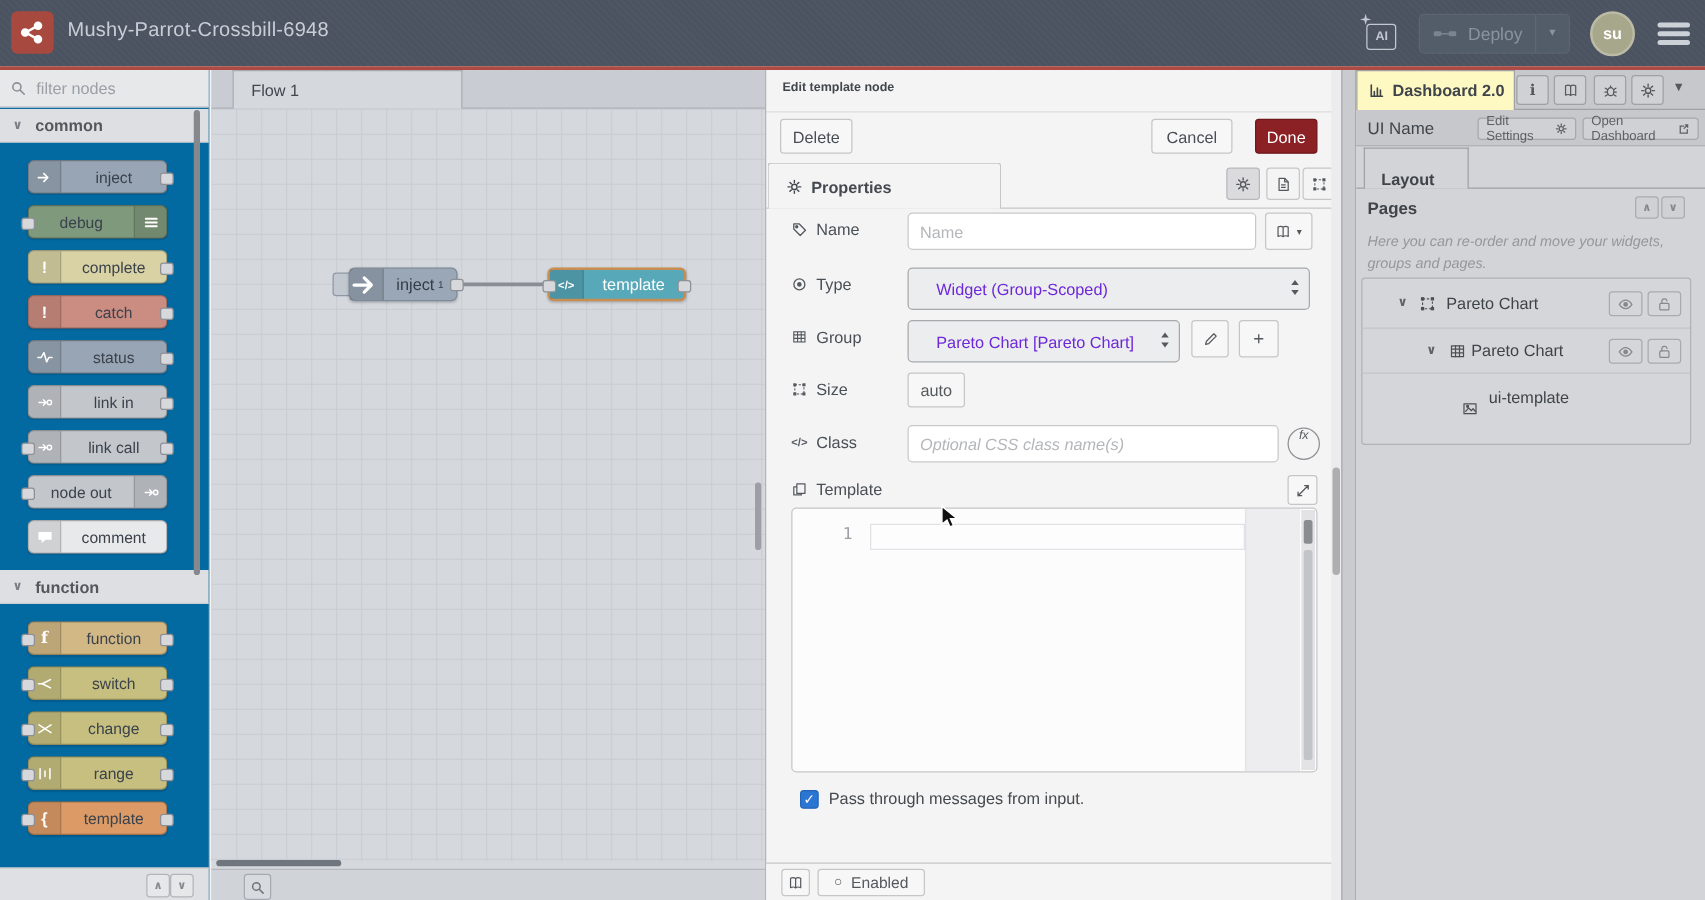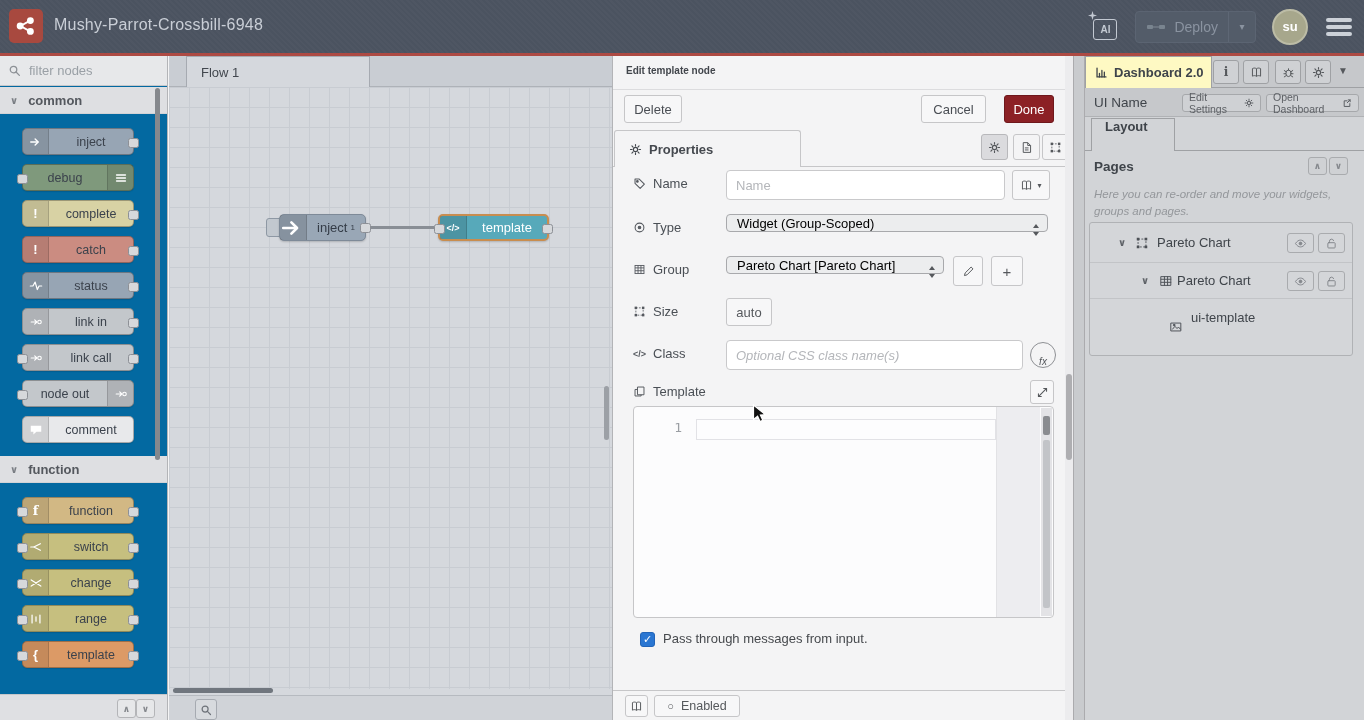--- a/index.html
+++ b/index.html
@@ -96,28 +96,28 @@
            border-radius:3px 3px 0 0;box-sizing:border-box;display:flex;align-items:center;gap:7px;padding-left:14px;
            font-weight:bold;color:#45494f;cursor:pointer;}
   .mini-btn{position:absolute;top:5px;width:27px;height:26px;background:#f4f4f5;border:1px solid #c6c6c8;border-radius:3px;
             display:flex;align-items:center;justify-content:center;color:#55585c;cursor:pointer;box-sizing:border-box;}
   .mini-btn.active{background:#dbdbde;border-color:#b8b8bb;}
   .frow-label{position:absolute;left:20px;display:flex;align-items:center;gap:7px;color:#4a4f55;}
   .frow-label .icn{color:#55595f;}
   .tinput{position:absolute;height:30px;background:#fff;border:1px solid #c9c9cb;border-radius:4px;box-sizing:border-box;
           font:inherit;color:#444;padding:0 9px;outline:none;}
   .tinput::placeholder{color:#b4b6ba;}
-  .sel{position:absolute;height:18px;background:#ecedee;border:1px solid #a8a9ac;border-radius:4px;box-sizing:border-box;
-       display:flex;align-items:center;padding:0 24px 0 10px;color:#000000;cursor:pointer;}
+  .sel{position:absolute;height:34px;background:#ecedee;border:1px solid #a8a9ac;border-radius:4px;box-sizing:border-box;
+       display:flex;align-items:center;padding:0 24px 0 22px;color:#6d28d9;cursor:pointer;}
   .sel .updown{position:absolute;right:7px;top:8px;color:#55585c;}
   .sel .updown svg{width:8px;height:14px;}
   .sq-btn{position:absolute;height:30px;background:#f7f7f8;border:1px solid #c6c6c8;border-radius:3px;box-sizing:border-box;
           display:flex;align-items:center;justify-content:center;color:#55585c;cursor:pointer;}
   .fx-btn{position:absolute;width:26px;height:26px;border:1px solid #8e9094;border-radius:50%;background:#f4f4f5;
-          display:flex;align-items:flex-end;justify-content:center;color:#55585c;cursor:pointer;box-sizing:border-box;}
+          display:flex;align-items:flex-start;justify-content:center;color:#55585c;cursor:pointer;box-sizing:border-box;}
   .editor{position:absolute;left:20px;top:350px;width:421px;height:212px;background:#fcfcfd;border:1px solid #c6c6c8;
           border-radius:4px;box-sizing:border-box;overflow:hidden;}
   .ed-num{position:absolute;left:20px;top:13px;width:28px;text-align:right;color:#9a9ea3;
           font-family:"DejaVu Sans Mono","Liberation Mono",monospace;font-size:13px;}
   .ed-line{position:absolute;left:62px;top:12px;width:300px;height:21px;border:1px solid #e2e2e6;background:#fdfdfe;box-sizing:border-box;}
   .ed-strip{position:absolute;right:13px;top:0;bottom:0;width:43px;background:#ededf0;border-left:1px solid #e2e2e5;}
   .ed-sb{position:absolute;right:1px;top:1px;bottom:1px;width:11px;background:#e3e3e6;}
   .ed-sb-thumb{position:absolute;right:2px;top:8px;width:7px;height:19px;background:#8a8c90;border-radius:2px;}
   .ed-sb-track{position:absolute;right:2px;top:32px;bottom:8px;width:7px;background:#c2c4c8;border-radius:2px;}
   .cbx{position:absolute;left:27px;top:576px;width:15px;height:15px;background:#2a76d2;border:1px solid #2264b8;border-radius:3px;
@@ -136,21 +136,21 @@
   .sb-ibtn{position:absolute;top:4px;width:26px;height:24px;background:#cfd1d4;border:1px solid #9fa1a4;border-radius:3px;
            display:flex;align-items:center;justify-content:center;color:#55585c;cursor:pointer;box-sizing:border-box;}
   .sb-caret{position:absolute;top:9px;left:253px;color:#55585c;font-size:10px;cursor:pointer;}
   .sb-uiname{position:absolute;left:0;top:32px;width:100%;height:29px;background:#c6c8cb;border-bottom:1px solid #b0b2b5;box-sizing:border-box;}
   .sb-uiname .lbl{position:absolute;left:9px;top:7px;font-size:13.5px;color:#3f444a;}
   .chip{position:absolute;top:6px;height:18px;background:#cfd1d4;border:1px solid #a6a8ab;border-radius:3px;
         display:flex;align-items:center;gap:4px;padding:0 6px;font-size:10.5px;color:#5d6065;cursor:pointer;box-sizing:border-box;}
   .chip .icn svg{width:10px;height:10px;}
   .sb-layoutrow{position:absolute;left:0;top:61px;width:100%;height:34px;border-bottom:1px solid #9fa1a4;box-sizing:border-box;}
   .sb-layouttab{position:absolute;left:6px;top:1px;width:84px;height:33px;background:#d2d4d7;border:1px solid #9fa1a4;border-bottom:none;
-                box-sizing:border-box;display:flex;align-items:flex-start;padding-left:13px;font-weight:bold;color:#3f444a;cursor:pointer;}
+                box-sizing:border-box;display:flex;align-items:flex-end;padding-left:13px;font-weight:bold;color:#3f444a;cursor:pointer;}
   .sb-pages{position:absolute;left:9px;top:103px;font-weight:bold;font-size:13.5px;color:#3f444a;}
   .sb-pager{position:absolute;top:101px;width:19px;height:18px;background:#cfd1d4;border:1px solid #a9abae;border-radius:3px;
             display:flex;align-items:center;justify-content:center;color:#85888d;font-size:9px;font-weight:bold;cursor:pointer;box-sizing:border-box;}
   .sb-help{position:absolute;left:9px;top:130px;width:258px;font-style:italic;font-size:11.5px;color:#94979b;line-height:1.45;}
   .tree{position:absolute;left:4px;top:166px;width:264px;height:134px;background:#d4d6d9;border:1px solid #b0b2b5;border-radius:3px;box-sizing:border-box;}
   .trow{position:relative;width:100%;box-sizing:border-box;}
   .trow .tchev{position:absolute;font-size:10px;font-weight:bold;color:#5f6368;}
   .trow .ticn{position:absolute;color:#4c5056;}
   .trow .ticn svg{width:14px;height:14px;}
   .trow .tlabel{position:absolute;color:#3f444a;}

